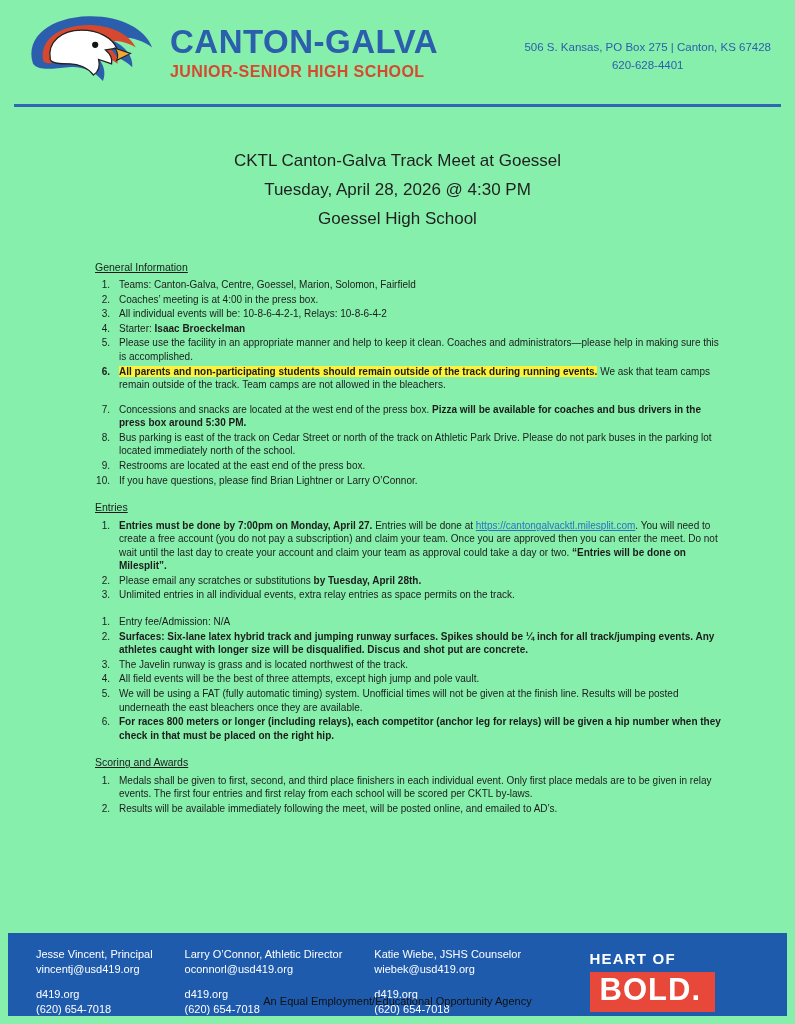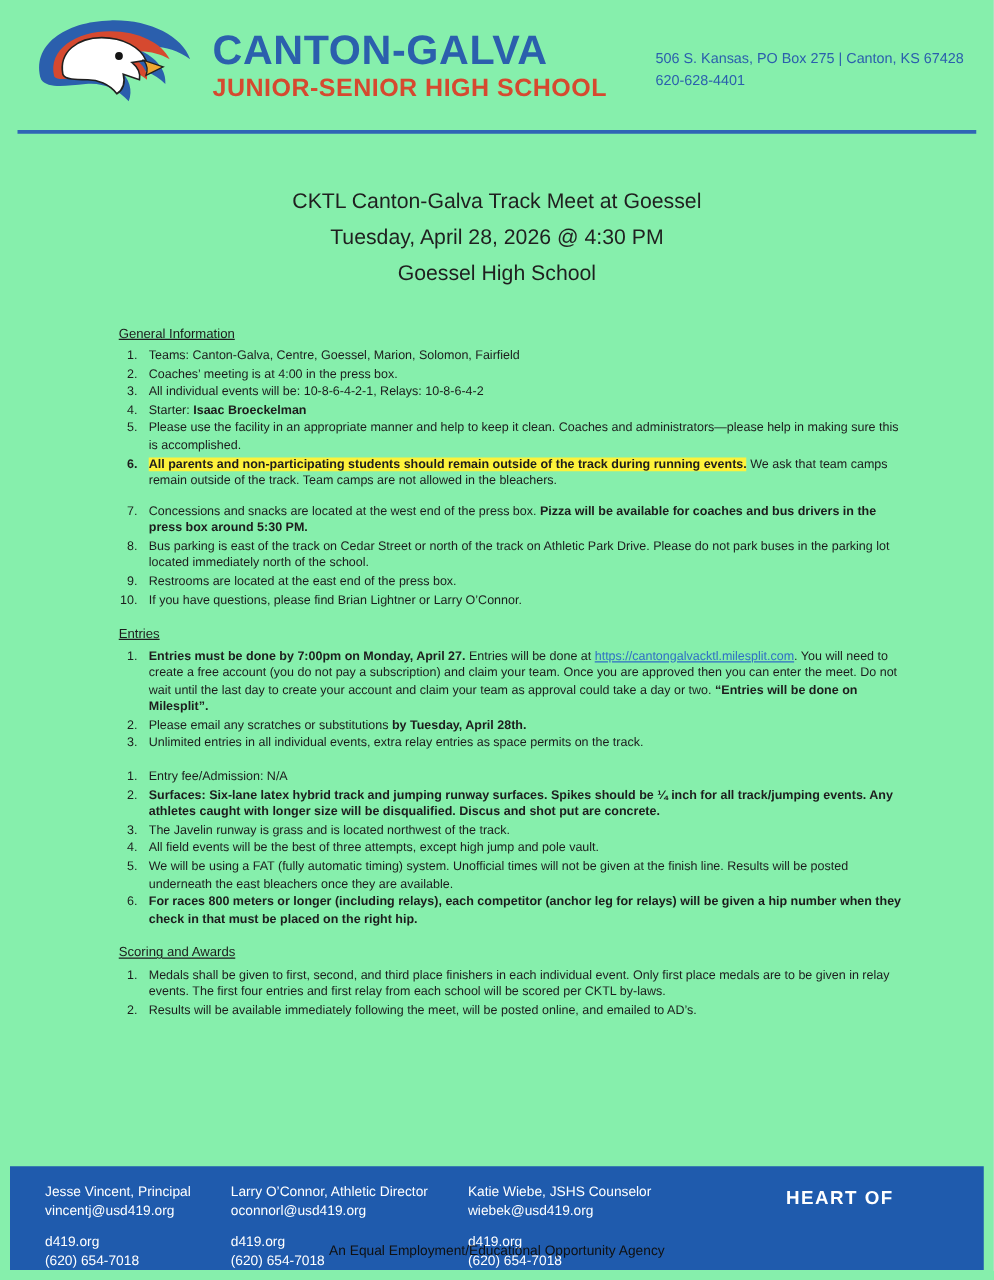--- a/index.html
+++ b/index.html
@@ -7,22 +7,22 @@
   .page {
     position:relative; width:795px; height:1024px; margin:0 auto;
     background:#86efac; font-family:"Liberation Sans", sans-serif;
     color:#1c1c1c; overflow:hidden;
   }
   
   .letterhead { display:flex; align-items:center; padding:12px 24px 0 20px; }
   .logo { width:140px; height:82px; flex:none; }
   .school-block { margin-left:10px; }
   .school-name { font-size:33px; font-weight:800; color:#2b5fad; letter-spacing:.5px; line-height:1.05; }
-  .school-subtitle { font-size:20px; font-weight:700; color:#d6492f; letter-spacing:.4px; margin-top:3px; }
-  .address-block { margin-left:auto; color:#2b5fad; font-size:11.5px; line-height:1.6; padding-top:6px; }
+  .school-subtitle { font-size:16px; font-weight:700; color:#d6492f; letter-spacing:.4px; margin-top:3px; }
+  .address-block { margin-left:auto; text-align:center; color:#2b5fad; font-size:11.5px; line-height:1.6; padding-top:6px; }
   .rule { height:3px; background:#2f66b5; margin:10px 14px 0 14px; }
   
   .doc-title { text-align:center; font-weight:400; font-size:17px; color:#1f1f1f; margin-top:40px; line-height:1.7; }
   
   .sections { margin:26px 68px 0 95px; font-size:10px; line-height:1.36; }
   .section { margin-bottom:13px; }
   .section-heading { font-weight:400; text-decoration:underline; font-size:10.5px; margin-bottom:4px; }
   .item { display:flex; margin-bottom:1px; }
   .item.gap-before { margin-top:11px; }
   .num { flex:none; width:24px; text-align:right; padding-right:9px; }
@@ -195,18 +195,19 @@
         <div class="contact-col">
           <div>Katie Wiebe, JSHS Counselor</div>
           <div>wiebek@usd419.org</div>
           <div class="gap"></div>
           <div>d419.org</div>
           <div>(620) 654-7018</div>
         </div>
       </div>
     <div class="brand">
       <div class="heart-of">HEART OF</div>
+      <div class="bold-block">BOLD.</div>
     </div>
   </footer>
 
   <div class="eeo">An Equal Employment/Educational Opportunity Agency</div>
 
 </div>
 
 </body></html>

